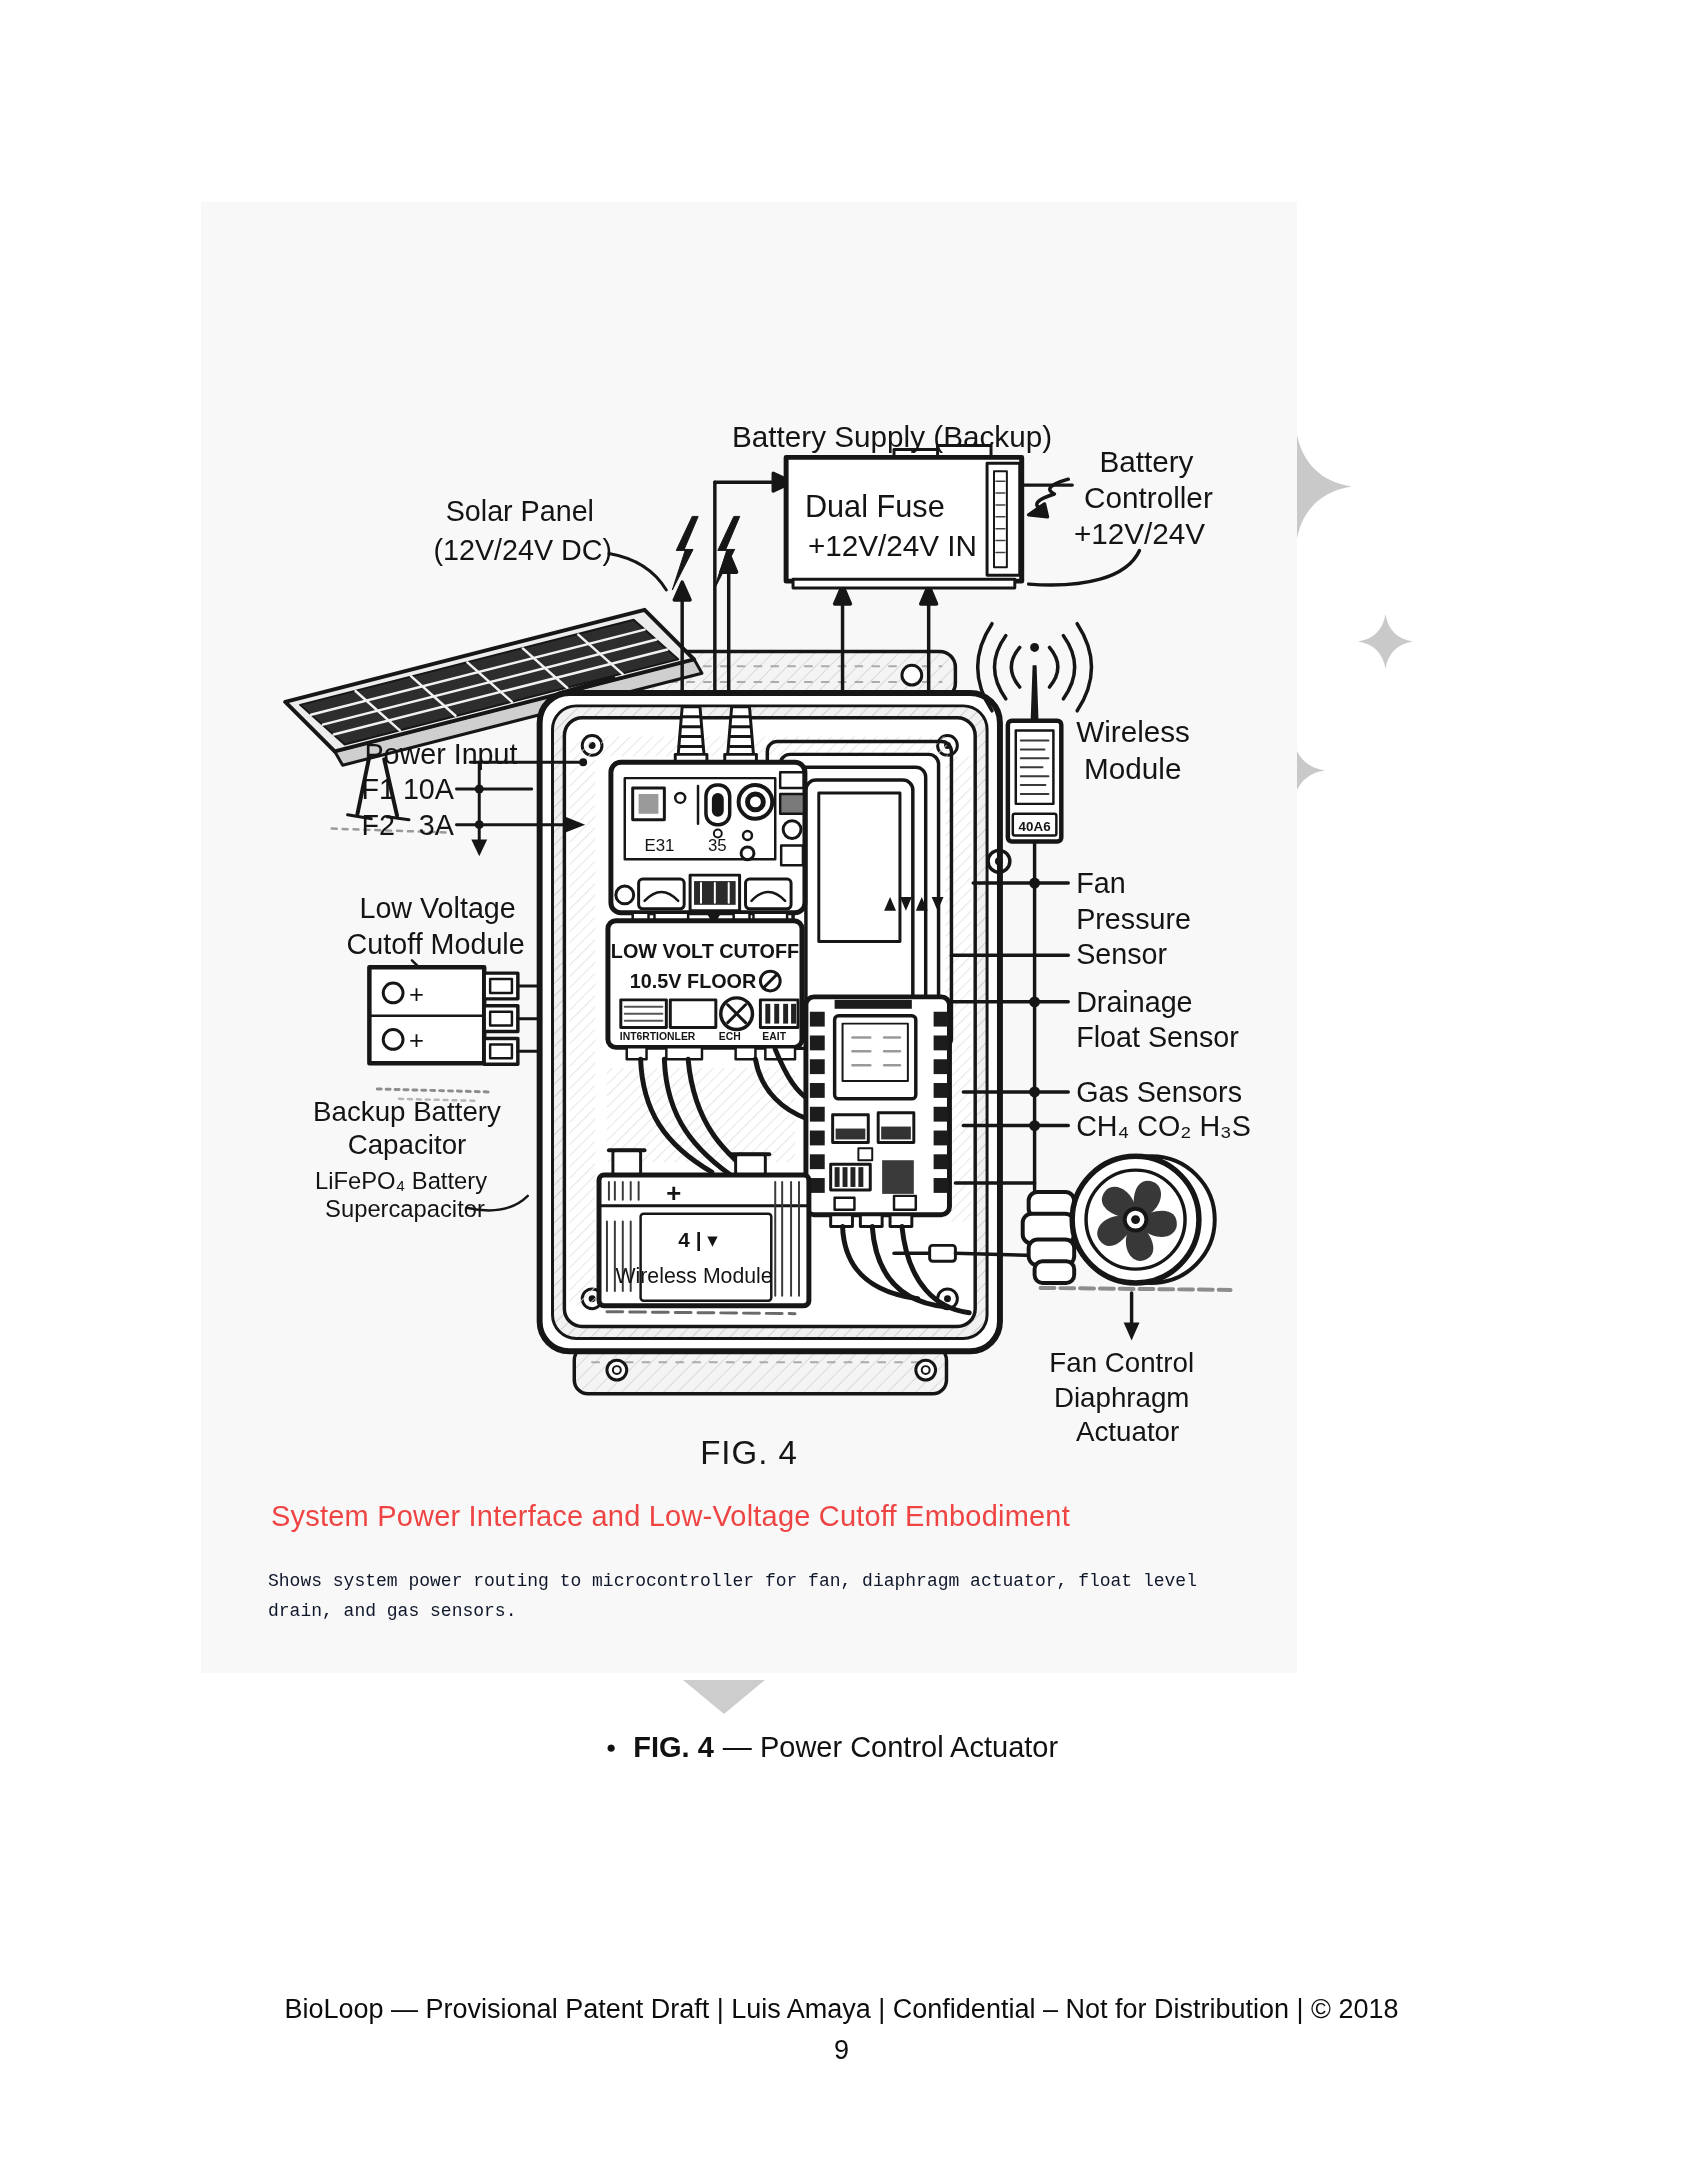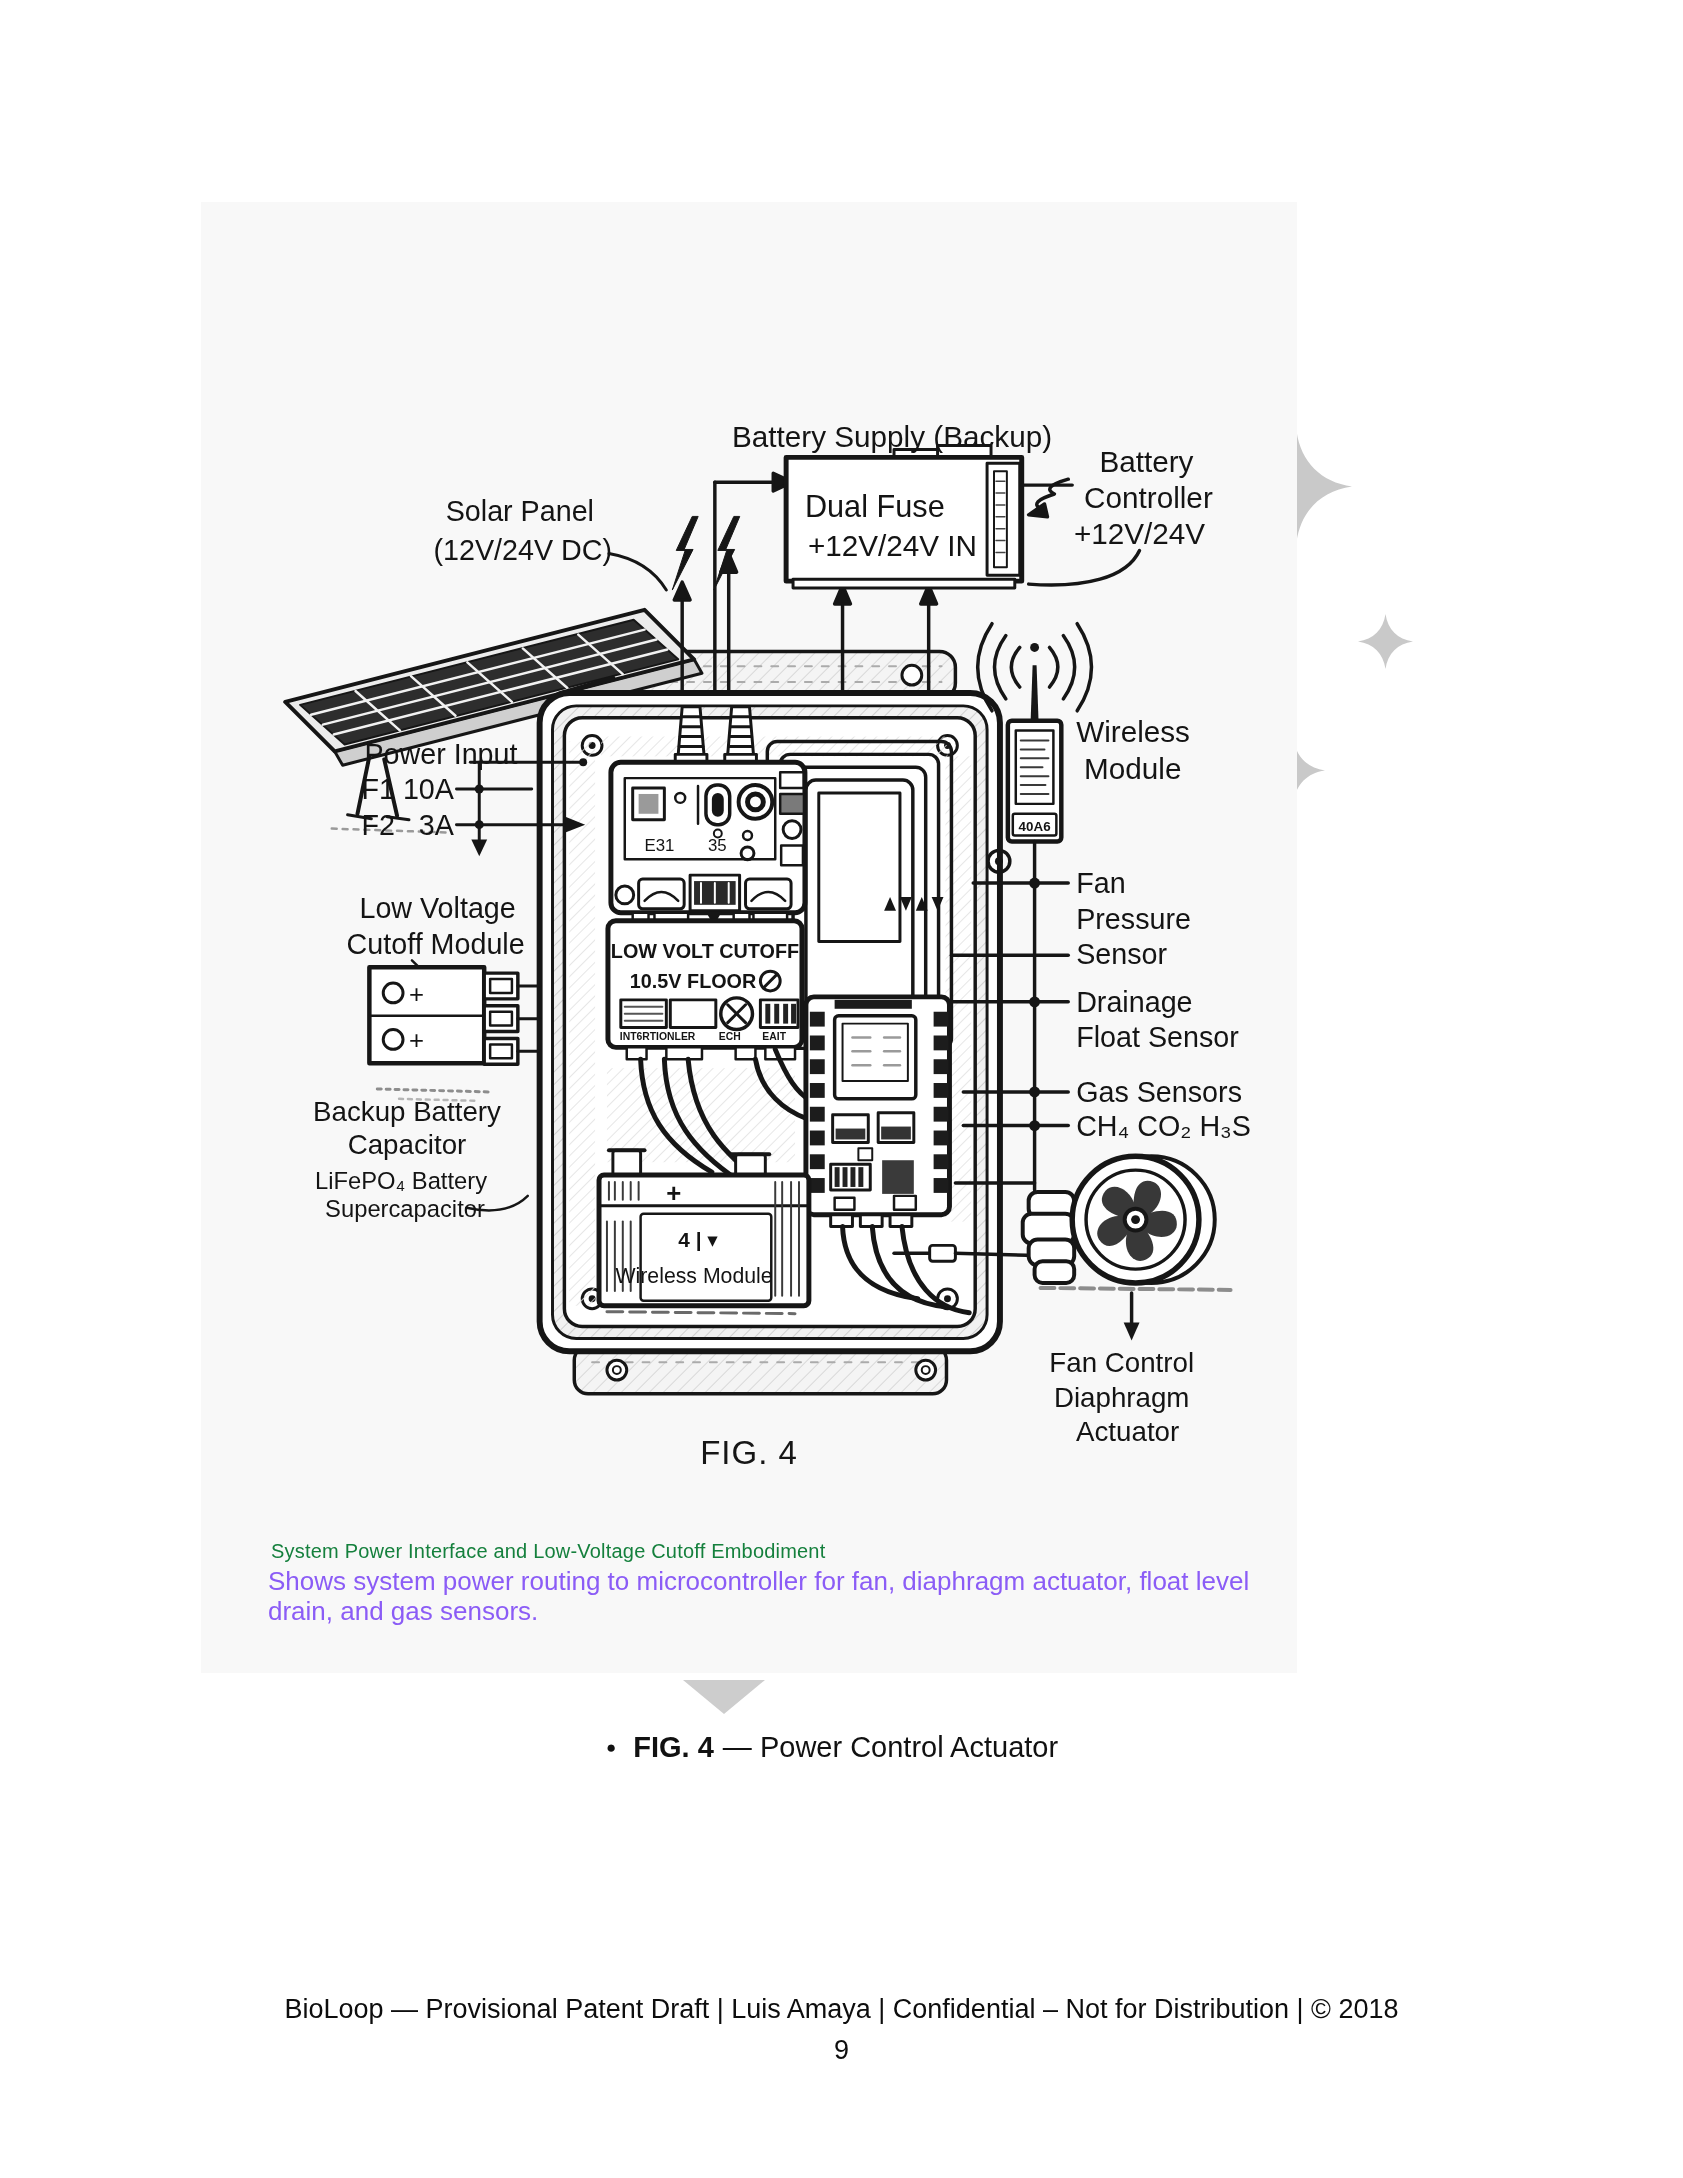--- a/index.html
+++ b/index.html
@@ -15,28 +15,27 @@
   .figure-block svg.diagram { position:absolute; left:0; top:0; }
   svg text {
     font-family:"Liberation Sans","DejaVu Sans",sans-serif;
     fill:#141414; white-space:pre;
   }
   .fig-caption {
     position:absolute; left:0; width:100%; top:1232px; text-align:center;
     font-size:33px; letter-spacing:1px; color:#161616;
   }
   .fig-title {
-    position:absolute; left:70px; top:1298px; font-size:20px; color:#15803d;
+    position:absolute; left:70px; top:1298px; font-size:29px; color:#ef4444;
     letter-spacing:0.2px;
-    margin-top:40px;
   }
   .fig-desc {
     position:absolute; left:67px; top:1364px; width:990px;
-    font-family:Liberation Sans, sans-serif;
-    font-size:26px; line-height:30px; color:#8b5cf6;
+    font-family:Liberation Mono, monospace;
+    font-size:18px; line-height:30px; color:#0f172a;
   }
   .divider-triangle {
     position:absolute; left:683px; top:1680px; z-index:1;
     width:0; height:0;
     border-left:41px solid transparent; border-right:41px solid transparent;
     border-top:34px solid #cdcdcd;
   }
   .fig-list-item {
     position:absolute; left:606px; top:1731px; z-index:1;
     display:flex; align-items:center; font-size:29px; color:#111;

